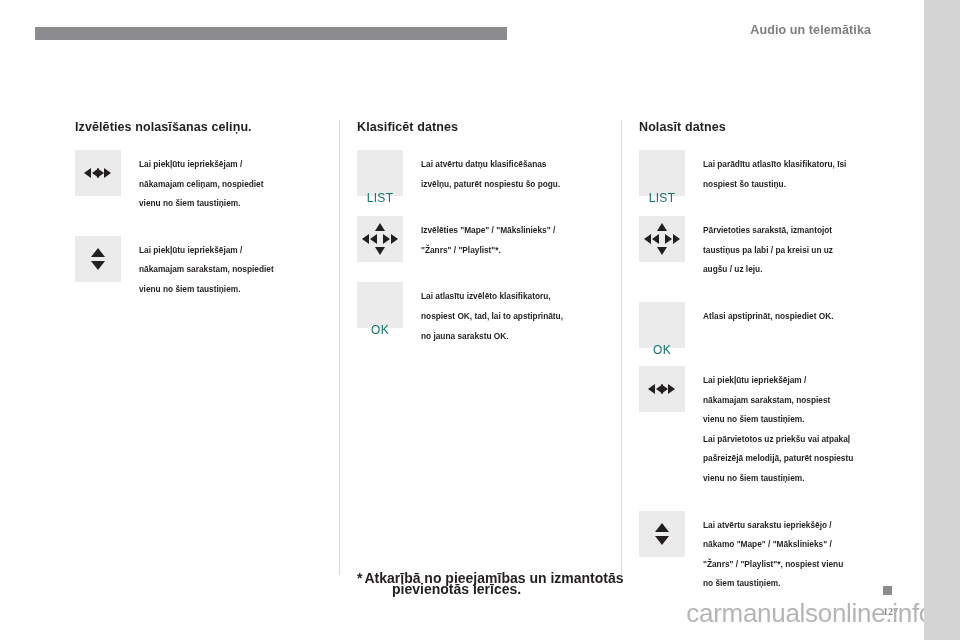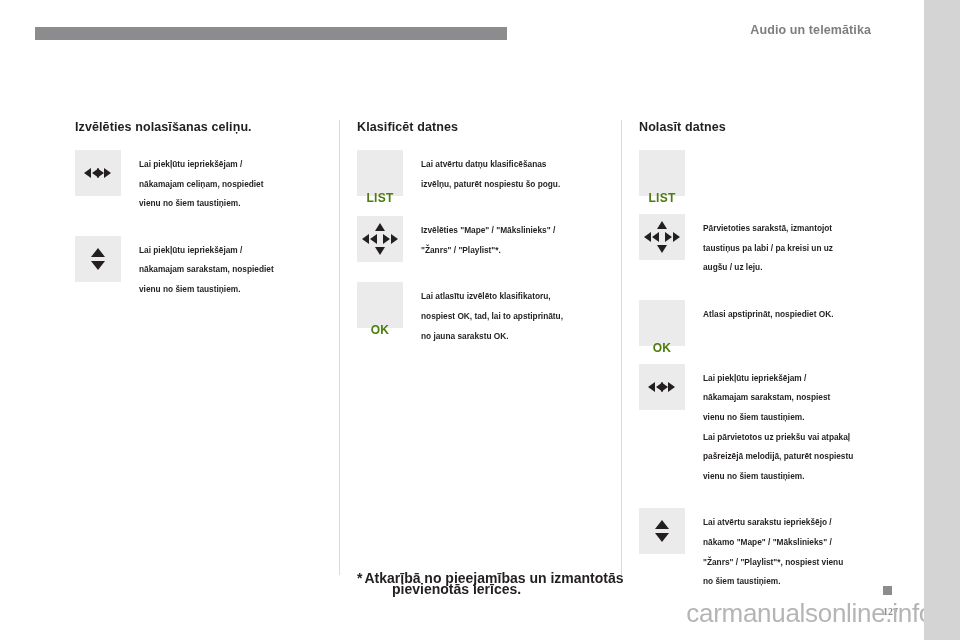--- a/index.html
+++ b/index.html
@@ -113,22 +113,22 @@
     margin-right: 10px;
     position: relative;
   }
   .key-label {
     position: absolute;
     inset: 0;
     display: flex;
     align-items: center;
     justify-content: center;
     font-size: 12px;
-    font-weight: bold;
-    color: #4d7c0f;
+    font-weight: normal;
+    color: #0f766e;
     letter-spacing: .3px;
     margin-top: 48px;
   }
   .key svg { position: absolute; inset: 0; }
 
   
   .footnote {
     position: absolute;
     left: 340px;
     top: 573px;
@@ -264,20 +264,24 @@
       </div>
     </div>
 
     <div class="col col-3">
       <h2 class="col-heading">Nolasīt datnes</h2>
 
       <div class="row">
         <div class="key">
           <span class="key-label">LIST</span>
         </div>
+        <div class="row-text">
+          <p>Lai parādītu atlasīto klasifikatoru, īsi</p>
+          <p>nospiest šo taustiņu.</p>
+        </div>
       </div>
 
       <div class="row">
         <div class="key">
           <svg viewBox="0 0 46 46">
             <polygon points="23,7 28,15 18,15" fill="#231f20"></polygon>
             <polygon points="23,39 28,31 18,31" fill="#231f20"></polygon>
             <polygon points="5,23 12,18 12,28" fill="#231f20"></polygon>
             <polygon points="13,23 20,18 20,28" fill="#231f20"></polygon>
             <polygon points="26,18 33,23 26,28" fill="#231f20"></polygon>

